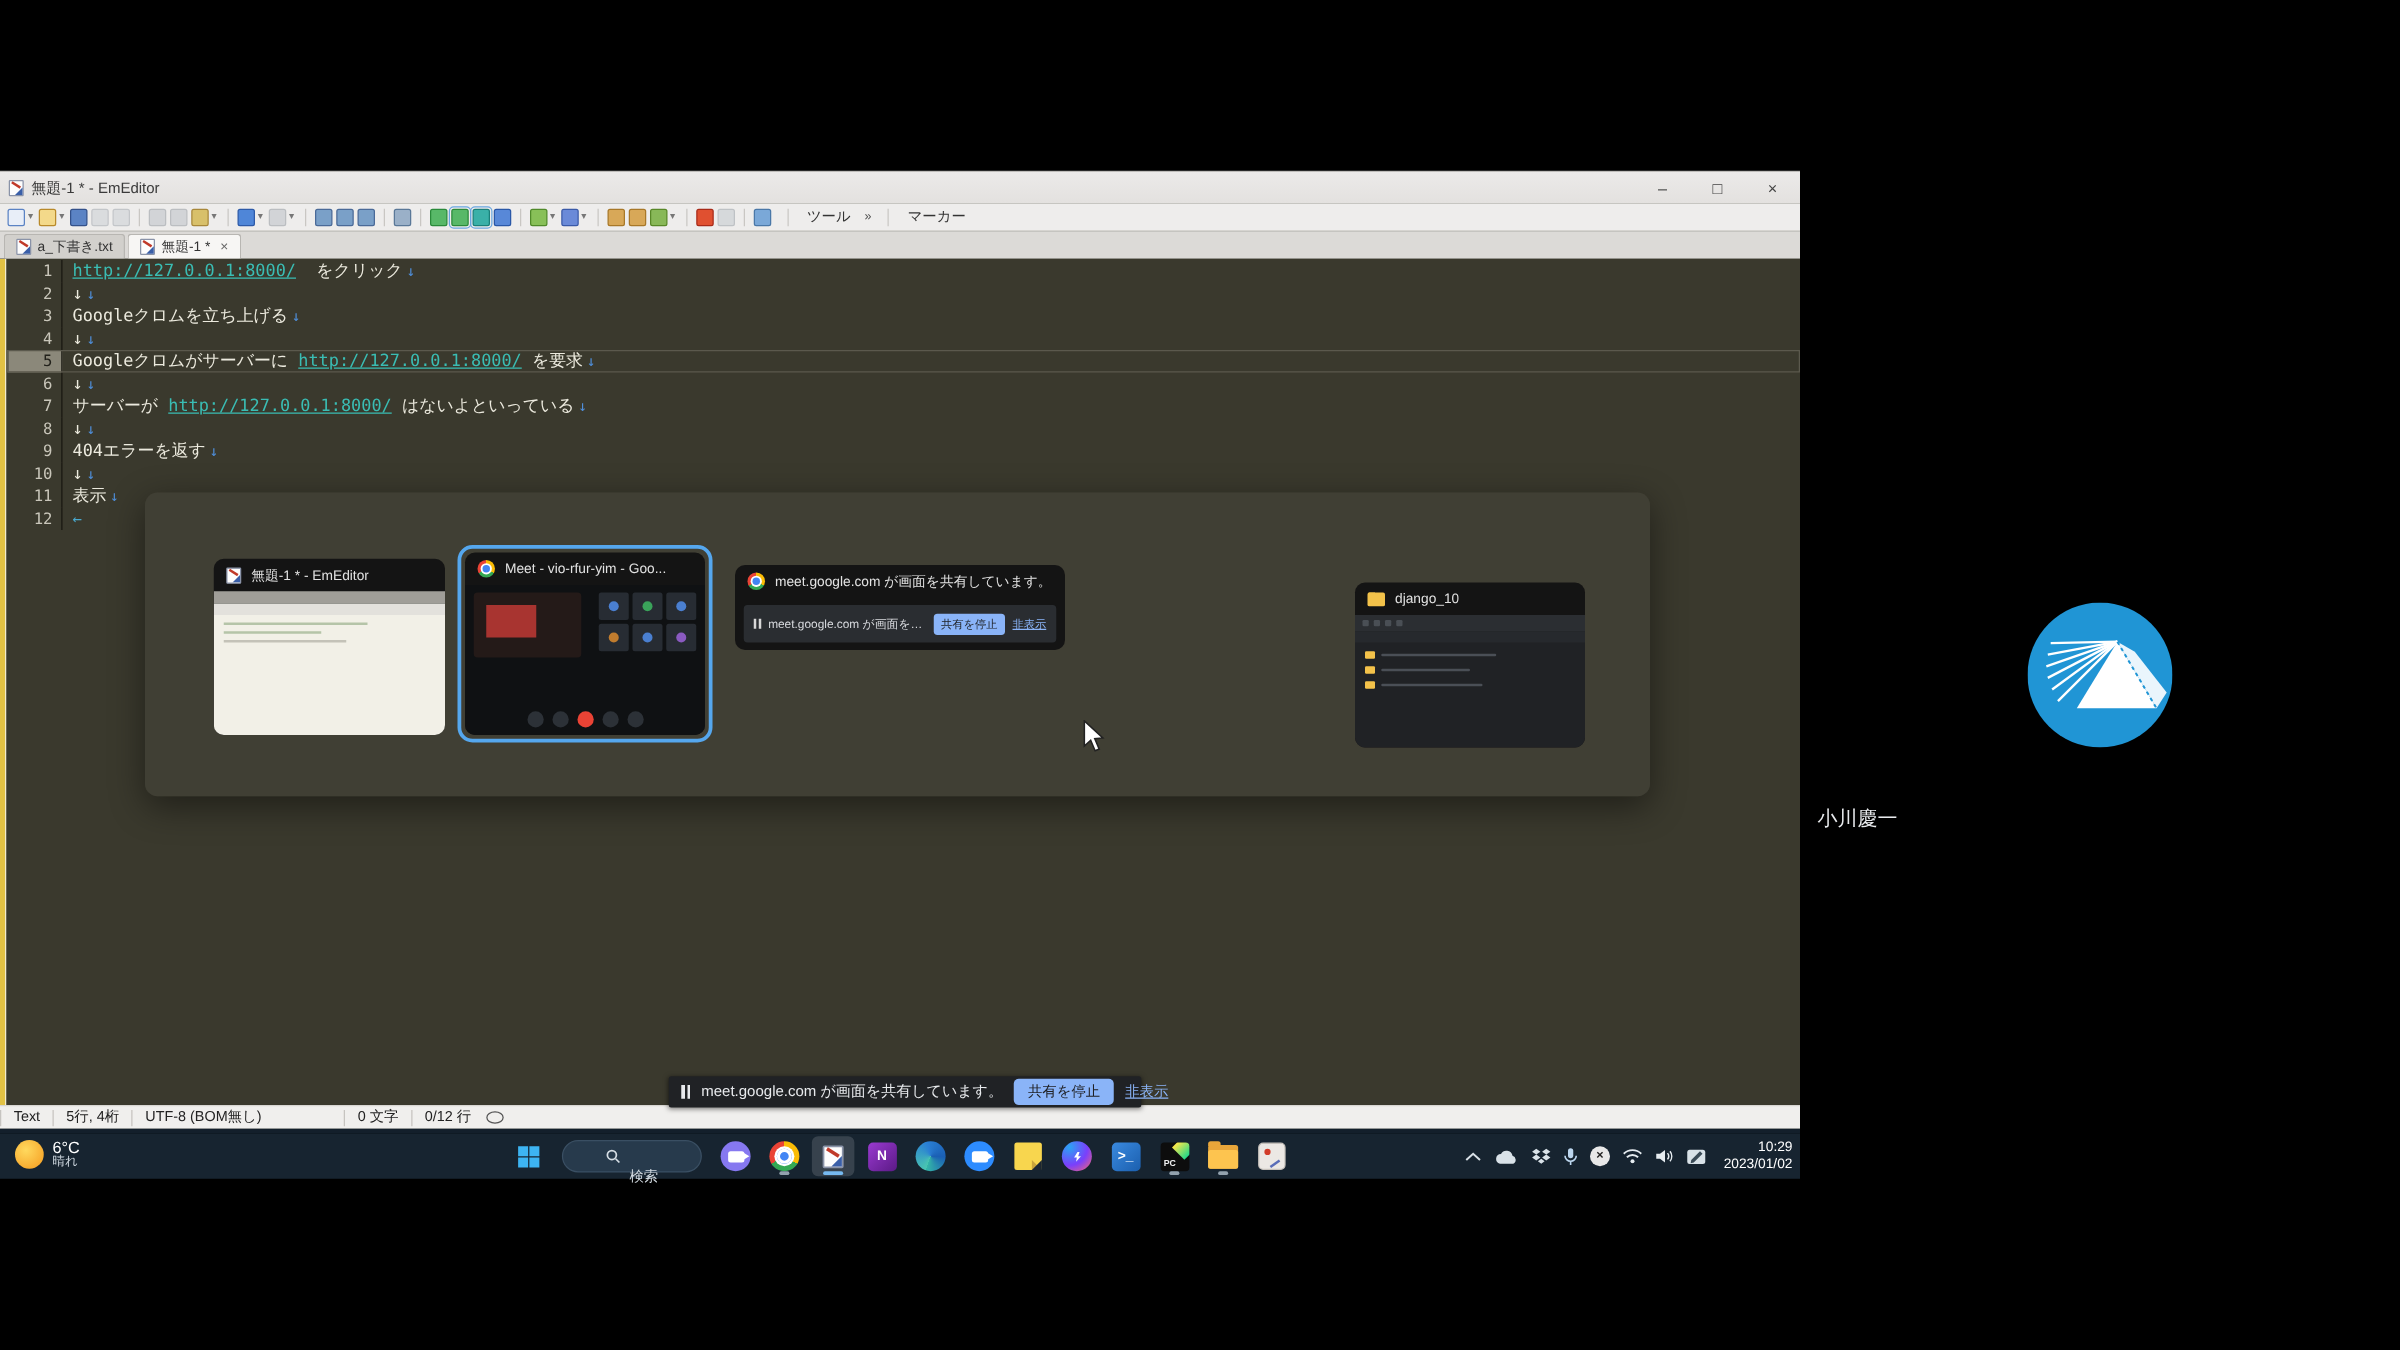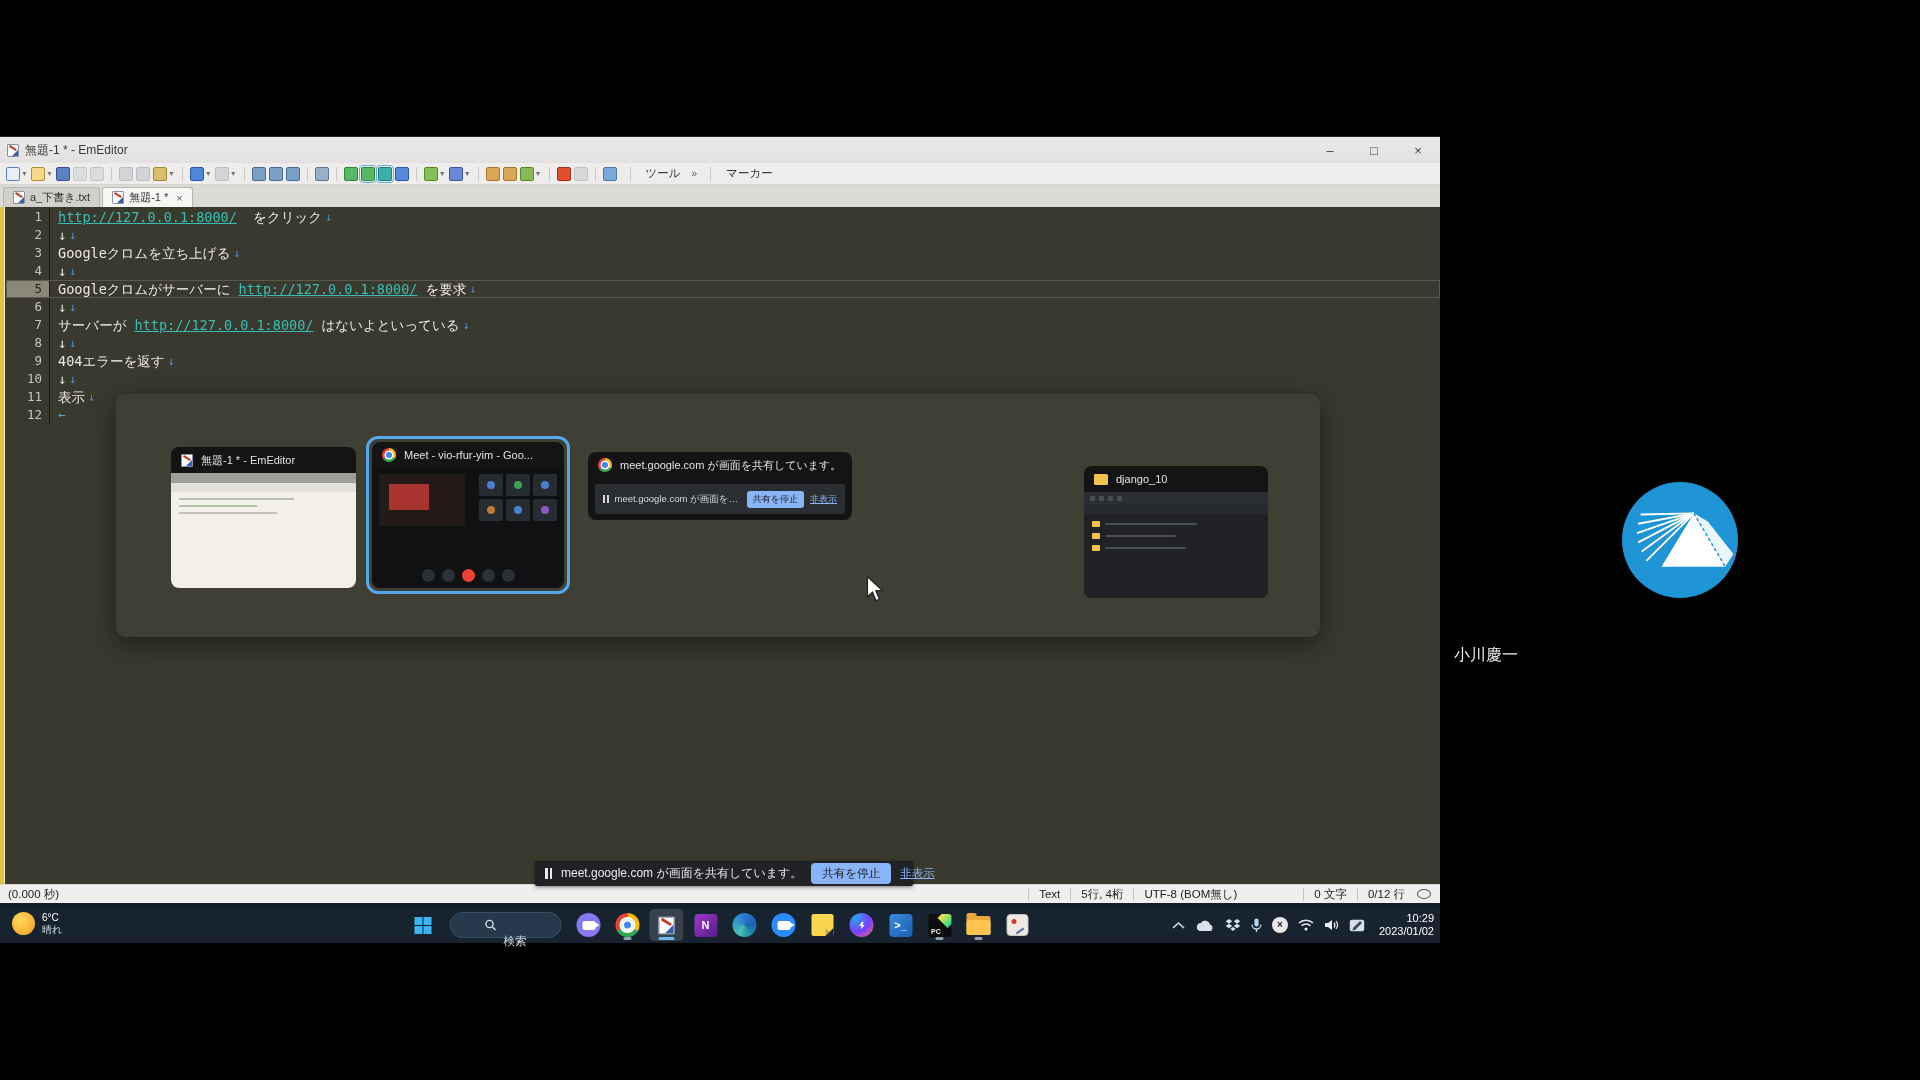--- a/index.html
+++ b/index.html
@@ -54,21 +54,21 @@
   .st-left { flex:1; padding-left:8px; }
   .st-cell { border-left:1px solid #c6c4c0; padding:0 10px; height:13px; line-height:13px; }
   .st-gap { width:56px; }
   .st-icon { width:14px; height:10px; border:1.5px solid #555; border-radius:50%; margin:0 9px 0 2px; }
 
   
   .desk-sliver { position:absolute; left:0; top:903px; width:1440px; height:4px; background:#131f2b; }
   .taskbar { position:absolute; left:0; top:907px; width:1440px; height:36px; background:#172430; }
   .weather { position:absolute; left:12px; top:4px; display:flex; align-items:center; gap:7px; }
   .sun { width:23px; height:23px; border-radius:50%; background:radial-gradient(circle at 38% 35%, #ffd95e, #f59a1e); }
-  .wtxt1 { font-size:10px; color:#fff; line-height:13px; }
+  .wtxt1 { font-size:13px; color:#fff; line-height:13px; }
   .wtxt2 { font-size:10px; color:#cdd6de; line-height:12px; }
   .tb-center { position:absolute; left:50%; top:0; height:36px; transform:translateX(-50%); display:flex; align-items:center; gap:5px; }
   .slot { width:34px; height:32px; border-radius:5px; display:flex; align-items:center; justify-content:center; position:relative; flex:none; }
   .slot.active { background:rgba(255,255,255,.14); }
   .run-dash { position:absolute; bottom:1px; left:50%; transform:translateX(-50%); width:8px; height:3px; border-radius:2px; background:#93a2ae; }
   .slot.active .run-dash { width:16px; background:#76b9f0; }
   .start-grid { width:17px; height:17px; display:grid; grid-template-columns:8px 8px; grid-template-rows:8px 8px; gap:1px; }
   .start-grid i { background:#3db4f2; }
   .search-pill { height:26px; width:112px; background:#273a4c; border:1px solid #3a4f63; border-radius:14px; display:flex; align-items:center; justify-content:center; gap:7px; margin:0 5px; }
   .search-pill span { font-size:11.5px; color:#d5dde4;margin-top:33px; }
@@ -349,21 +349,20 @@
               <span class="ln">11</span>
               <span class="lt"><span class="sg-txt">表示</span><span class="nl-mark">↓</span></span>
             </div>
             <div class="ed-row">
               <span class="ln">12</span>
               <span class="lt"><span class="eof-mark">←</span></span>
             </div>
           </div>
       </div>
       <div class="statusbar">
-        <span class="st-left">(0.000 秒)</span>
         <span class="st-cell">Text</span>
         <span class="st-cell">5行, 4桁</span>
         <span class="st-cell">UTF-8 (BOM無し)</span>
         <span class="st-gap"></span>
         <span class="st-cell">0 文字</span>
         <span class="st-cell">0/12 行</span>
         <span class="st-icon"></span>
       </div>
     </div>
 

